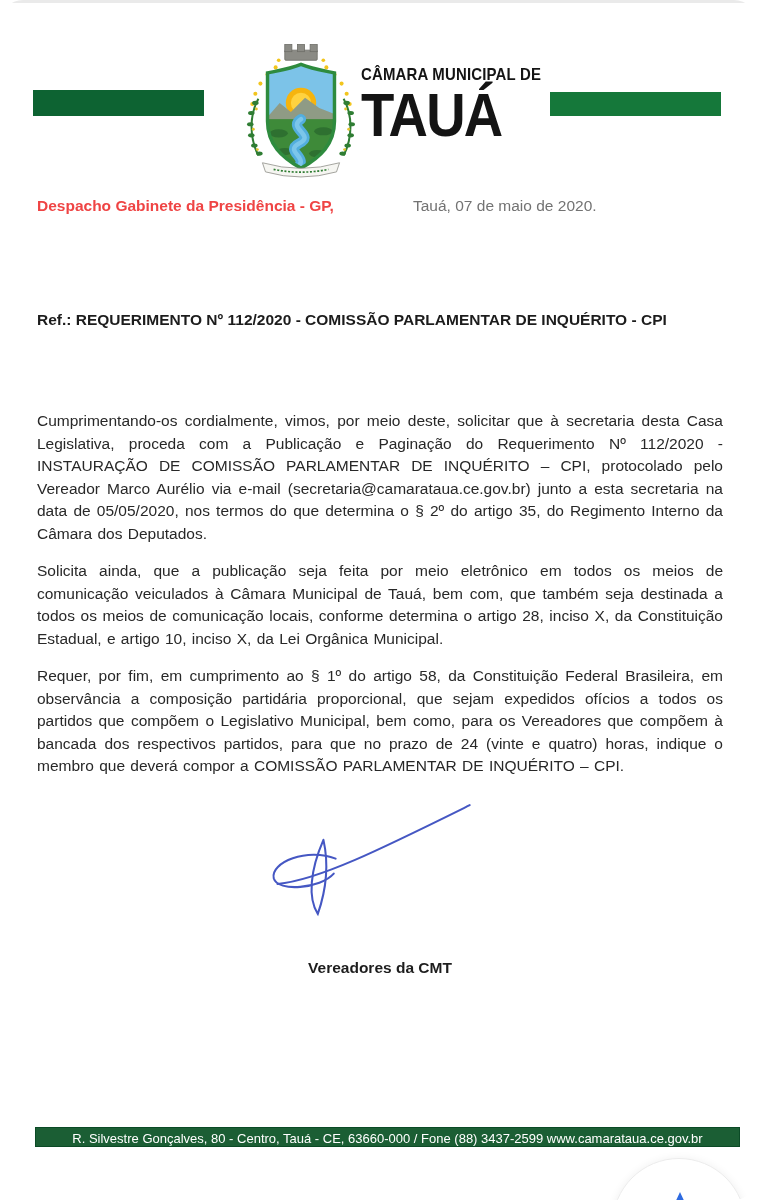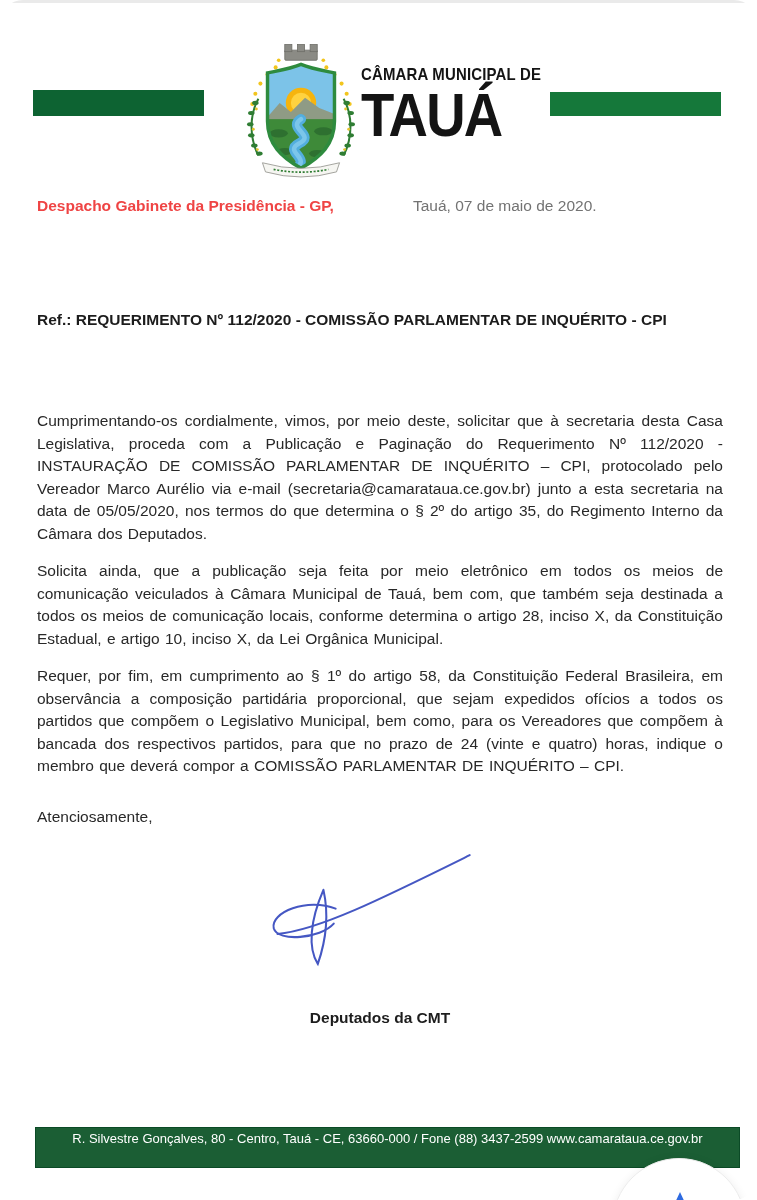--- a/index.html
+++ b/index.html
@@ -62,21 +62,21 @@
     text-align-last: left;
     word-spacing: 1px;
   }
   .salutation { margin-top:28px !important; text-align:left !important; }
   .signature-svg { display:block; margin:8px 0 0 208px; }
   .signatory { text-align:center; margin-top:14px; font-weight:bold; color:#1d1d1d; }
   .signatory .name { font-size:15.5px; line-height:21px; }
   .signatory .role { font-size:15.5px; line-height:21px; }
   
   .footer-bar {
-    position:absolute; left:35px; top:1127px; width:705px; height:41px;
+    position:absolute; left:35px; top:1127px; width:705px; height:20px;
     background:#1b5e34; border:1px solid #0b4a26;
     color:#ffffff; font-size:13px; line-height:22px; text-align:center;
     white-space:nowrap;
   }
   
   .fab {
     position:absolute; left:612px; top:1158px; width:134px; height:134px;
     border-radius:50%;
     background:#ffffff;
     border:1px solid #ececec;
@@ -186,32 +186,31 @@
     <span class="dispatch-label">Despacho Gabinete da Presidência - GP,</span>
     <span class="dateline">Tauá, 07 de maio de 2020.</span>
   </div>
 
   <div class="ref-line">Ref.: REQUERIMENTO Nº 112/2020 - COMISSÃO PARLAMENTAR DE INQUÉRITO - CPI</div>
 
   <div class="letter-body">
     <p>Cumprimentando-os cordialmente, vimos, por meio deste, solicitar que à secretaria desta Casa Legislativa, proceda com a Publicação e Paginação do Requerimento Nº 112/2020 - INSTAURAÇÃO DE COMISSÃO PARLAMENTAR DE INQUÉRITO – CPI, protocolado pelo Vereador Marco Aurélio via e-mail (secretaria@camarataua.ce.gov.br) junto a esta secretaria na data de 05/05/2020, nos termos do que determina o § 2º do artigo 35, do Regimento Interno da Câmara dos Deputados.</p>
     <p>Solicita ainda, que a publicação seja feita por meio eletrônico em todos os meios de comunicação veiculados à Câmara Municipal de Tauá, bem com, que também seja destinada a todos os meios de comunicação locais, conforme determina o artigo 28, inciso X, da Constituição Estadual, e artigo 10, inciso X, da Lei Orgânica Municipal.</p>
     <p>Requer, por fim, em cumprimento ao § 1º do artigo 58, da Constituição Federal Brasileira, em observância a composição partidária proporcional, que sejam expedidos ofícios a todos os partidos que compõem o Legislativo Municipal, bem como, para os Vereadores que compõem à bancada dos respectivos partidos, para que no prazo de 24 (vinte e quatro) horas, indique o membro que deverá compor a COMISSÃO PARLAMENTAR DE INQUÉRITO – CPI.</p>
-    <p class="salutation">Atenciosamente,</p>
 
     <svg class="signature-svg" width="260" height="150" viewBox="0 0 260 160" aria-hidden="true">
       <g stroke="#3c4fc0" stroke-width="2.2" fill="none" stroke-linecap="round" opacity="0.95">
         <path d="M88,70 C 58,58 18,74 22,91 C 26,106 72,102 86,86"></path>
         <path d="M26,97 C 70,93 140,58 231,13"></path>
         <path d="M75,50 C 61,82 58,112 69,129 C 77,106 81,77 75,50"></path>
       </g>
     </svg>
 
     <div class="signatory">
-      <div class="role">Deputados da CMT</div>
+      <div class="role">Vereadores da CMT</div>
     </div>
   </div>
 
   <div class="footer-bar">R. Silvestre Gonçalves, 80 - Centro, Tauá - CE, 63660-000 / Fone (88) 3437-2599 www.camarataua.ce.gov.br</div>
 
   <div class="fab">
     <svg class="glyph" viewBox="0 0 18 18" aria-hidden="true">
       <path d="M9,1 L16,16 L9,12 L2,16 Z" fill="#2f6be0"></path>
     </svg>
   </div>

